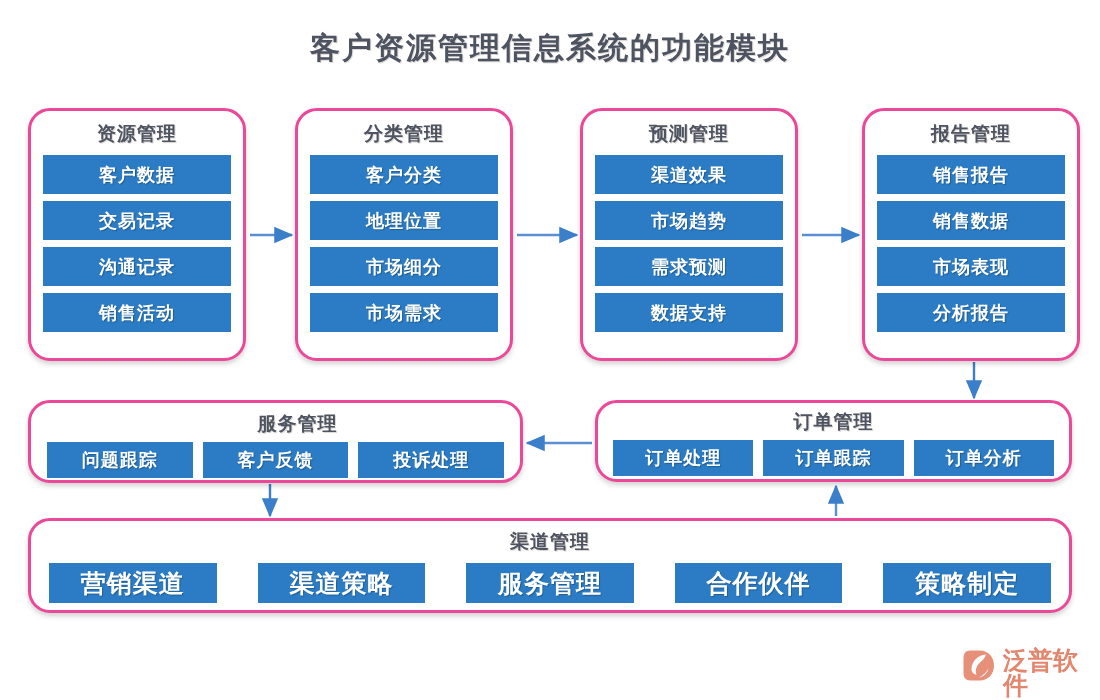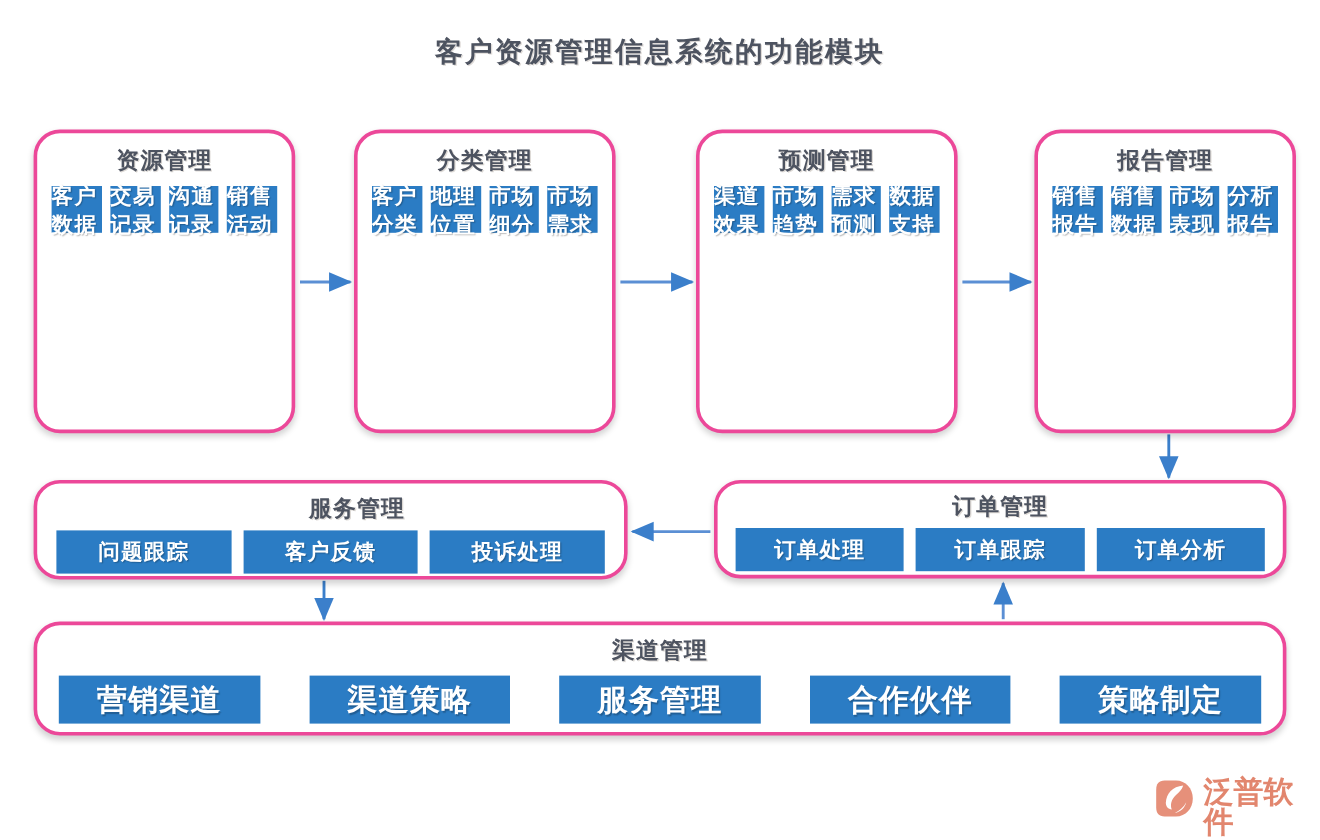--- a/index.html
+++ b/index.html
@@ -25,21 +25,21 @@
     height: 700px;
   }
 
   
   .page-title {
     position: absolute;
     top: 28px;
     left: 0;
     width: 1100px;
     text-align: center;
-    font-size: 23px;
+    font-size: 30px;
     font-weight: bold;
     letter-spacing: 2px;
     color: #4d5360;
     font-family: "Liberation Serif", "DejaVu Serif", serif;
     text-shadow: 1px 1px 0 rgba(160,150,140,0.35);
   }
 
   
   .module {
     position: absolute;
@@ -77,21 +77,21 @@
   
   .col-module {
     top: 108px;
     width: 218px;
     height: 253px;
     padding: 0;
   }
   .col-module .mod-title { margin-top: 10px; margin-bottom: 8px; }
   .col-module .chip-stack {
     display: flex;
-    flex-direction: row;
+    flex-direction: column;
     gap: 7px;
     padding: 0 12px;
   }
   .col-module .chip { height: 39px; }
 
   #mod-resource   { left: 28px;  }
   #mod-category   { left: 295px; }
   #mod-forecast   { left: 580px; }
   #mod-report     { left: 862px; }
 

